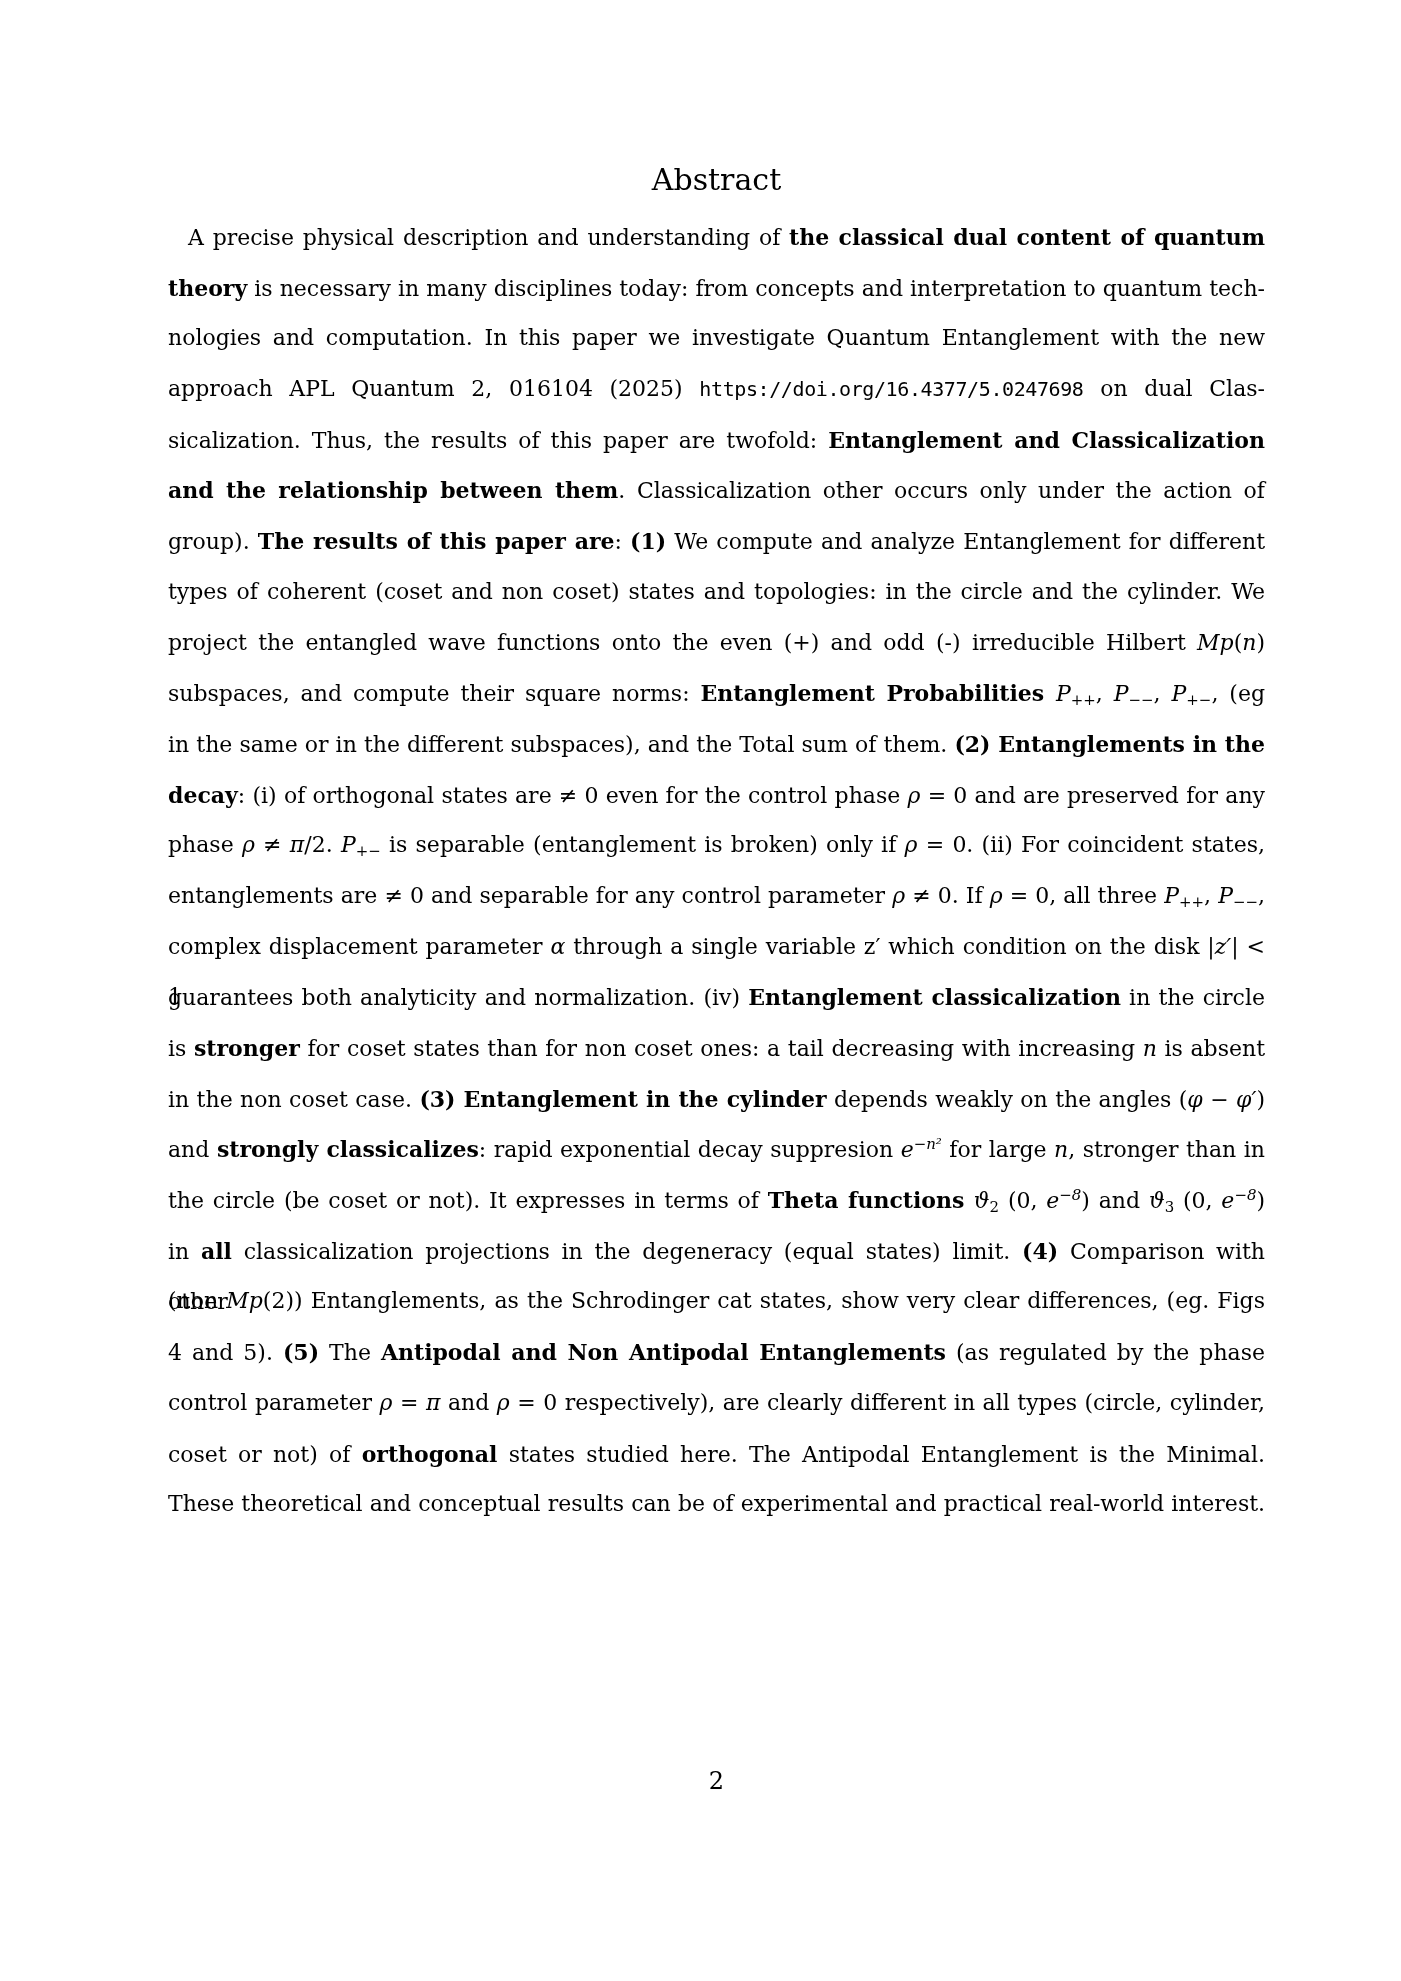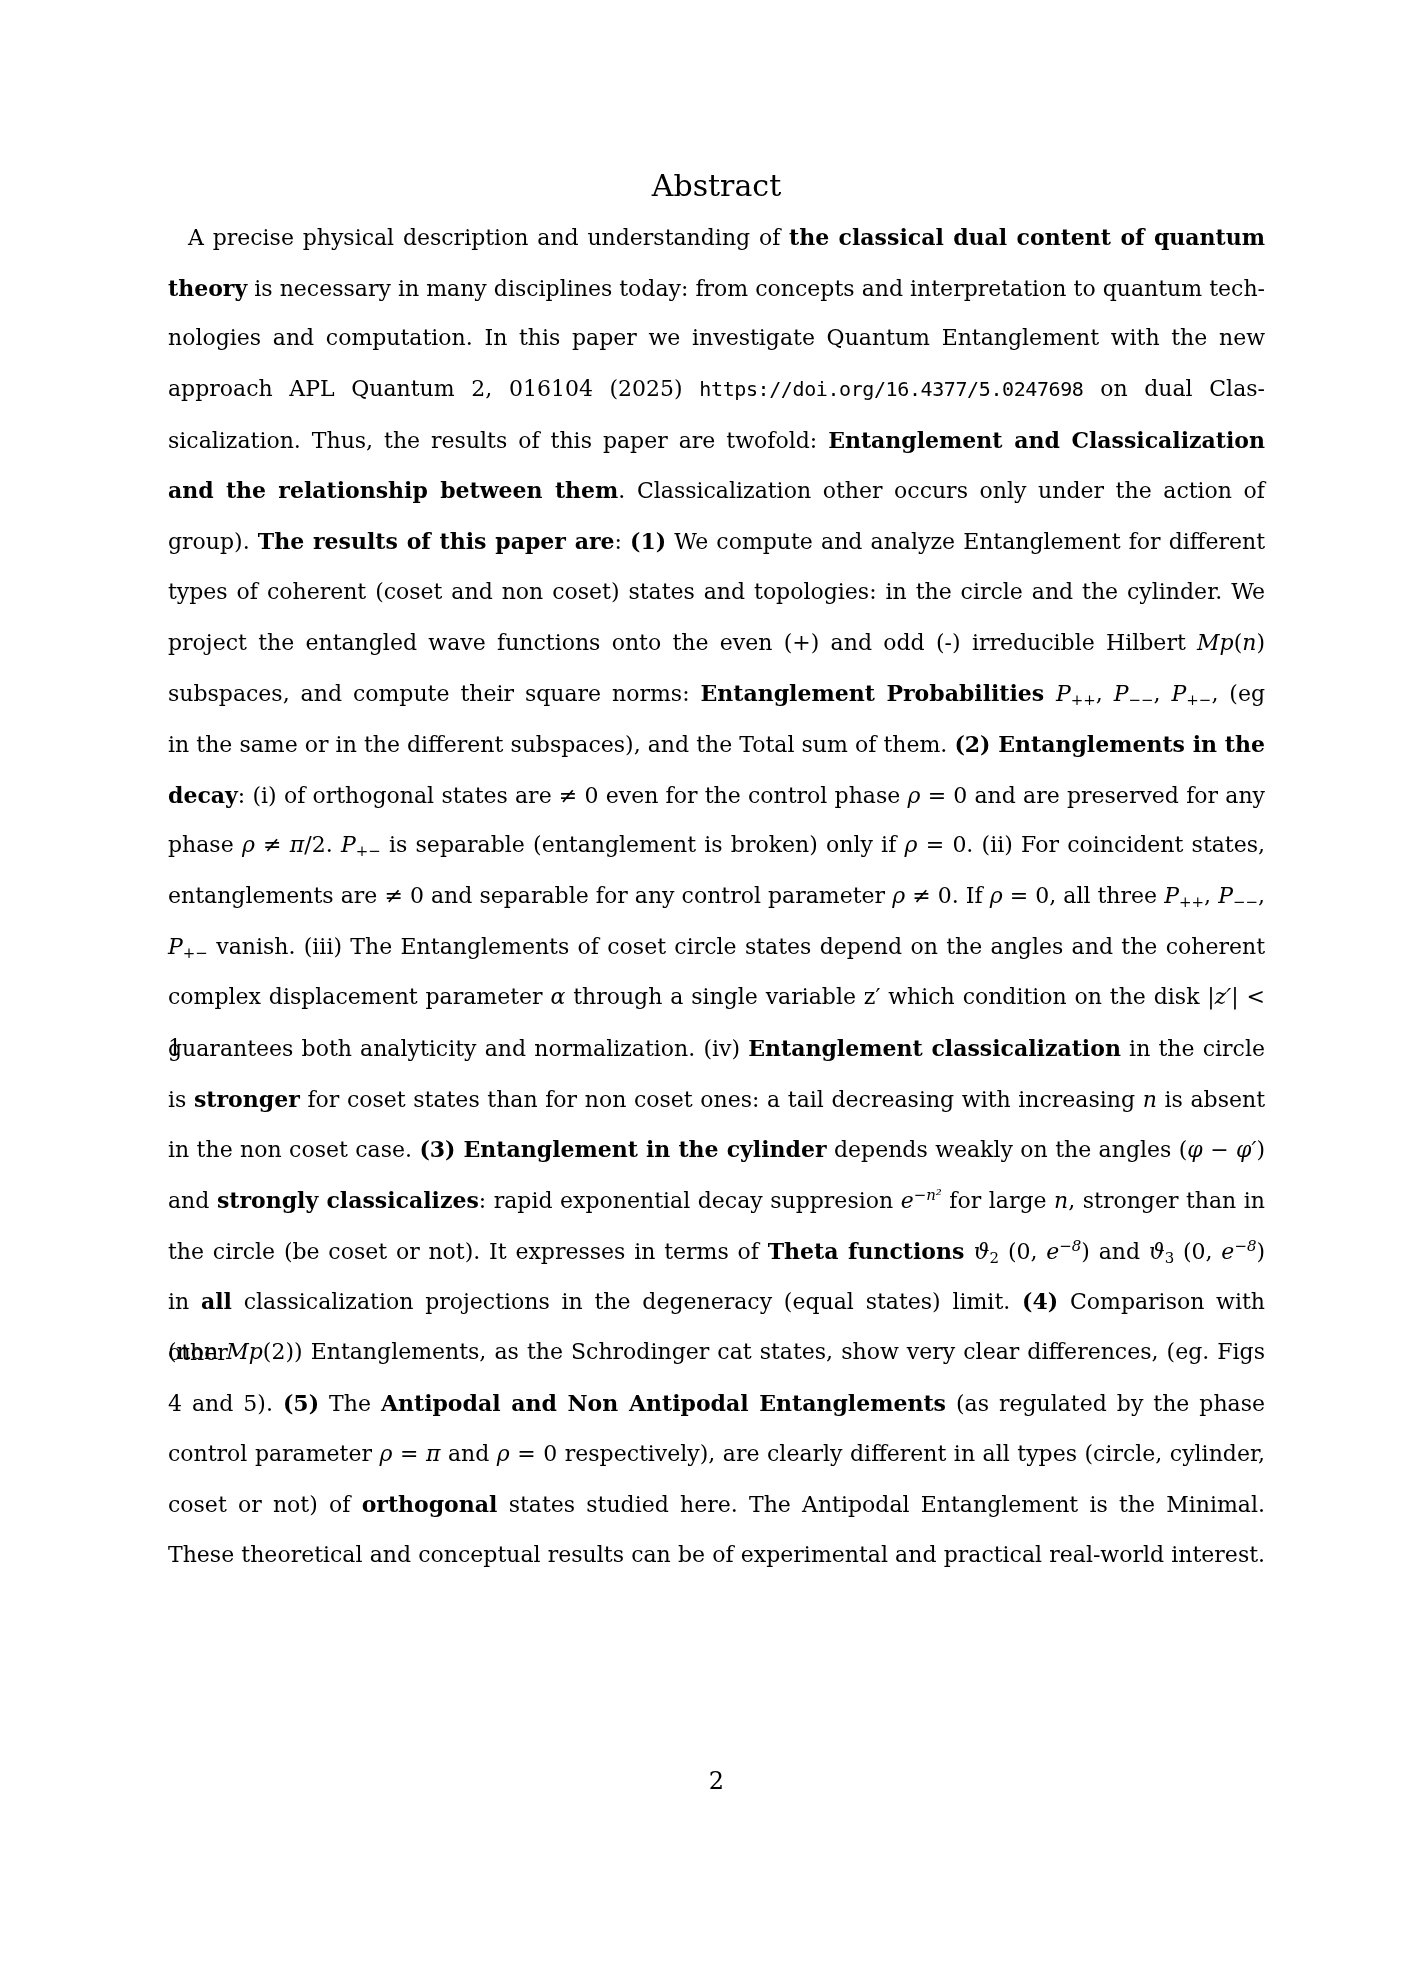--- a/index.html
+++ b/index.html
@@ -6,21 +6,21 @@
   .page{
     position:relative;
     width:1401px;height:1981px;
     background:#ffffff;
     color:#000000;
     font-family:"DejaVu Serif", serif;
     overflow:hidden;
   }
   .abstract-title{
     position:absolute;
-    top:168px;left:168px;width:1097px;
+    top:162px;left:168px;width:1097px;
     text-align:center;
     font-size:30px;line-height:36px;
   }
   .abstract-body{
     position:absolute;
     top:212px;left:168px;width:1097px;
     font-size:22px;
   }
   .line{
     height:50.7px;line-height:50.7px;
@@ -58,21 +58,20 @@
       <div class="line"><span class="seg">sicalization. Thus, the results of this paper are twofold: </span><span class="seg b">Entanglement and Classicalization</span></div>
       <div class="line"><span class="seg b">and the relationship between them</span><span class="seg">. Classicalization other occurs </span><span class="seg i">only</span><span class="seg"> under the action of</span></div>
       <div class="line"><span class="seg">group). </span><span class="seg b">The results of this paper are</span><span class="seg">: </span><span class="seg b">(1)</span><span class="seg"> We compute and analyze Entanglement for different</span></div>
       <div class="line"><span class="seg">types of coherent (coset and non coset) states and topologies: in the circle and the cylinder. We</span></div>
       <div class="line"><span class="seg">project the entangled wave functions onto the even (+) and odd (-) irreducible Hilbert </span><span class="seg mi">Mp</span><span class="seg">(</span><span class="seg mi">n</span><span class="seg">)</span></div>
       <div class="line"><span class="seg">subspaces, and compute their square norms: </span><span class="seg b">Entanglement Probabilities </span><span class="seg mi">P</span><span class="seg sub">++</span><span class="seg">, </span><span class="seg mi">P</span><span class="seg sub">−−</span><span class="seg">, </span><span class="seg mi">P</span><span class="seg sub">+−</span><span class="seg">, (eg</span></div>
       <div class="line"><span class="seg">in the same or in the different subspaces), and the Total sum of them. </span><span class="seg b">(2) Entanglements in the</span></div>
       <div class="line"><span class="seg b">decay</span><span class="seg">: (i) of orthogonal states are ≠ 0 even for the control phase </span><span class="seg mi">ρ</span><span class="seg"> = 0 and are preserved for any</span></div>
       <div class="line"><span class="seg">phase </span><span class="seg mi">ρ</span><span class="seg"> ≠ </span><span class="seg mi">π</span><span class="seg">/2. </span><span class="seg mi">P</span><span class="seg sub">+−</span><span class="seg"> is separable (entanglement is broken) only if </span><span class="seg mi">ρ</span><span class="seg"> = 0. (ii) For coincident states,</span></div>
       <div class="line"><span class="seg">entanglements are ≠ 0 and separable for any control parameter </span><span class="seg mi">ρ</span><span class="seg"> ≠ 0. If </span><span class="seg mi">ρ</span><span class="seg"> = 0, all three </span><span class="seg mi">P</span><span class="seg sub">++</span><span class="seg">, </span><span class="seg mi">P</span><span class="seg sub">−−</span><span class="seg">,</span></div>
-      <div class="line"><span class="seg mi">P</span><span class="seg sub">+−</span><span class="seg"> vanish. (iii) </span><span class="seg i">The Entanglements of coset circle states</span><span class="seg"> depend on the angles and the coherent</span></div>
       <div class="line"><span class="seg">complex displacement parameter </span><span class="seg mi">α</span><span class="seg"> through a </span><span class="seg i">single variable z′</span><span class="seg"> which condition on the disk |</span><span class="seg mi">z′</span><span class="seg">| &lt; 1</span></div>
       <div class="line"><span class="seg">guarantees </span><span class="seg i">both analyticity and normalization.</span><span class="seg"> (iv) </span><span class="seg b">Entanglement classicalization</span><span class="seg"> in the circle</span></div>
       <div class="line"><span class="seg">is </span><span class="seg b">stronger</span><span class="seg"> for coset states than for non coset ones: a tail decreasing with increasing </span><span class="seg mi">n</span><span class="seg"> is absent</span></div>
       <div class="line"><span class="seg">in the non coset case. </span><span class="seg b">(3) Entanglement in the cylinder</span><span class="seg"> depends weakly on the angles (</span><span class="seg mi">φ</span><span class="seg"> − </span><span class="seg mi">φ′</span><span class="seg">)</span></div>
       <div class="line"><span class="seg">and </span><span class="seg b">strongly classicalizes</span><span class="seg">: rapid exponential decay suppresion </span><span class="seg mi">e</span><span class="seg sup mi">−n²</span><span class="seg"> for large </span><span class="seg mi">n</span><span class="seg">, stronger than in</span></div>
       <div class="line"><span class="seg">the circle (be coset or not). It expresses in terms of </span><span class="seg b">Theta functions </span><span class="seg mi">ϑ</span><span class="seg sub">2</span><span class="seg"> (0, </span><span class="seg mi">e</span><span class="seg sup mi">−8</span><span class="seg">) and </span><span class="seg mi">ϑ</span><span class="seg sub">3</span><span class="seg"> (0, </span><span class="seg mi">e</span><span class="seg sup mi">−8</span><span class="seg">)</span></div>
       <div class="line"><span class="seg">in </span><span class="seg b">all</span><span class="seg"> classicalization projections in the degeneracy (equal states) limit. </span><span class="seg b">(4)</span><span class="seg"> Comparison with other</span></div>
       <div class="line"><span class="seg">(non </span><span class="seg mi">Mp</span><span class="seg">(2)) Entanglements, as the Schrodinger cat states, show very clear differences, (eg. Figs</span></div>
       <div class="line"><span class="seg">4 and 5). </span><span class="seg b">(5)</span><span class="seg"> The </span><span class="seg b">Antipodal and Non Antipodal Entanglements</span><span class="seg"> (as regulated by the phase</span></div>
       <div class="line"><span class="seg">control parameter </span><span class="seg mi">ρ</span><span class="seg"> = </span><span class="seg mi">π</span><span class="seg"> and </span><span class="seg mi">ρ</span><span class="seg"> = 0 respectively), are clearly different in all types (circle, cylinder,</span></div>

